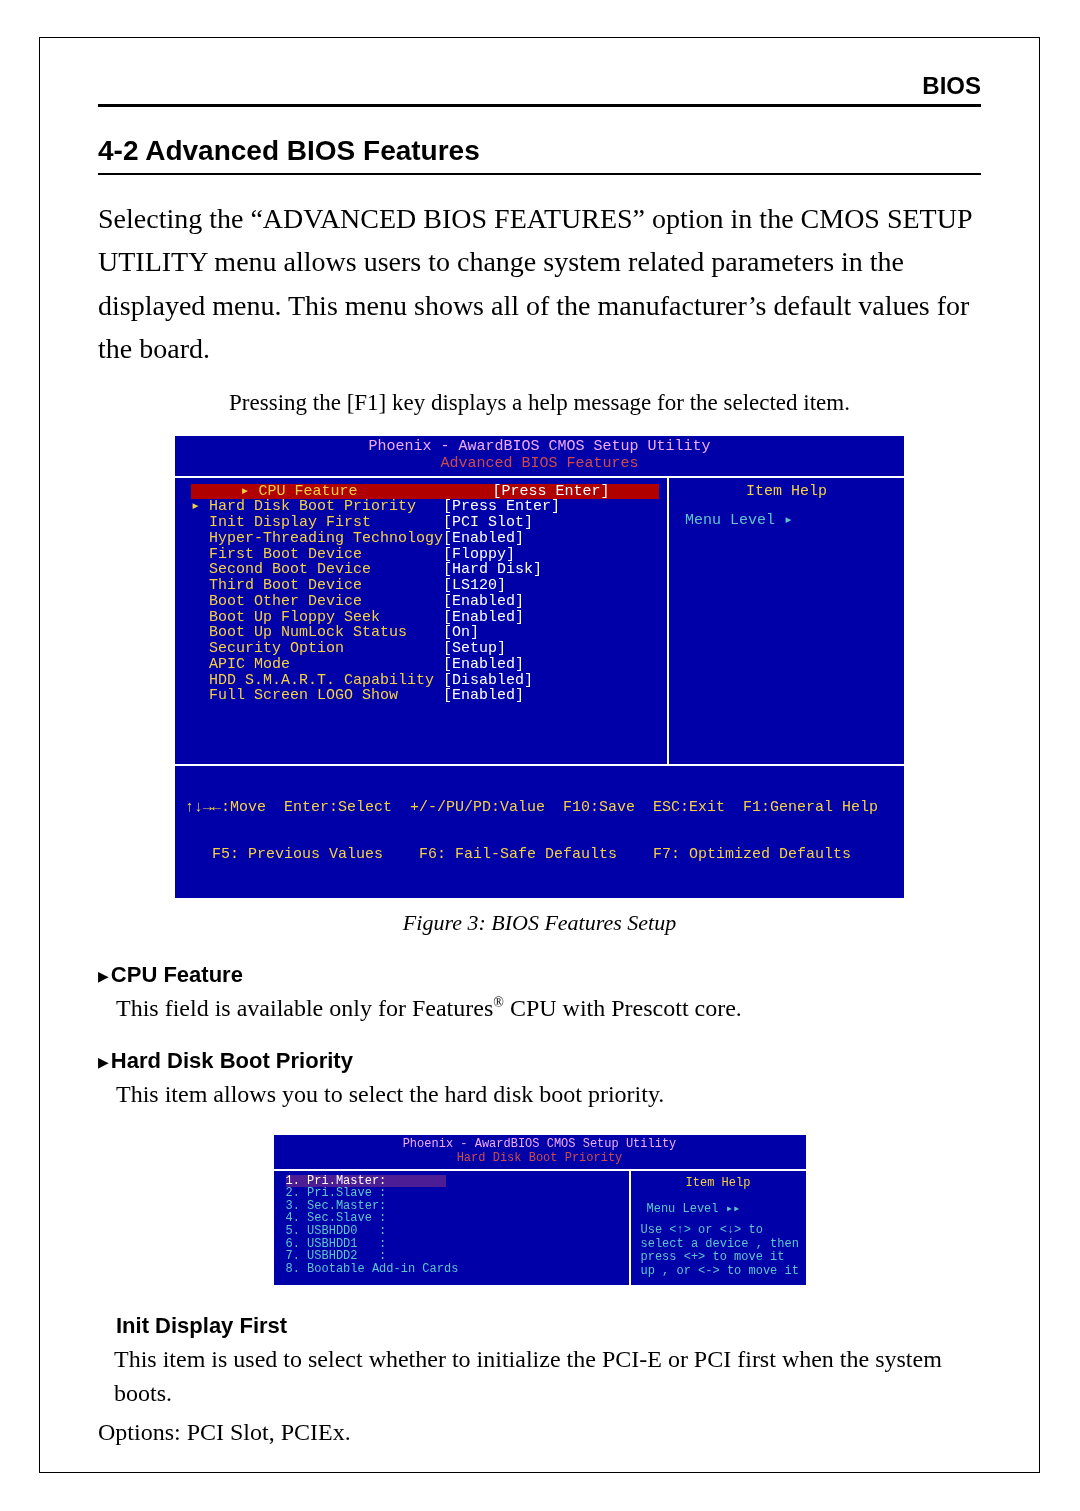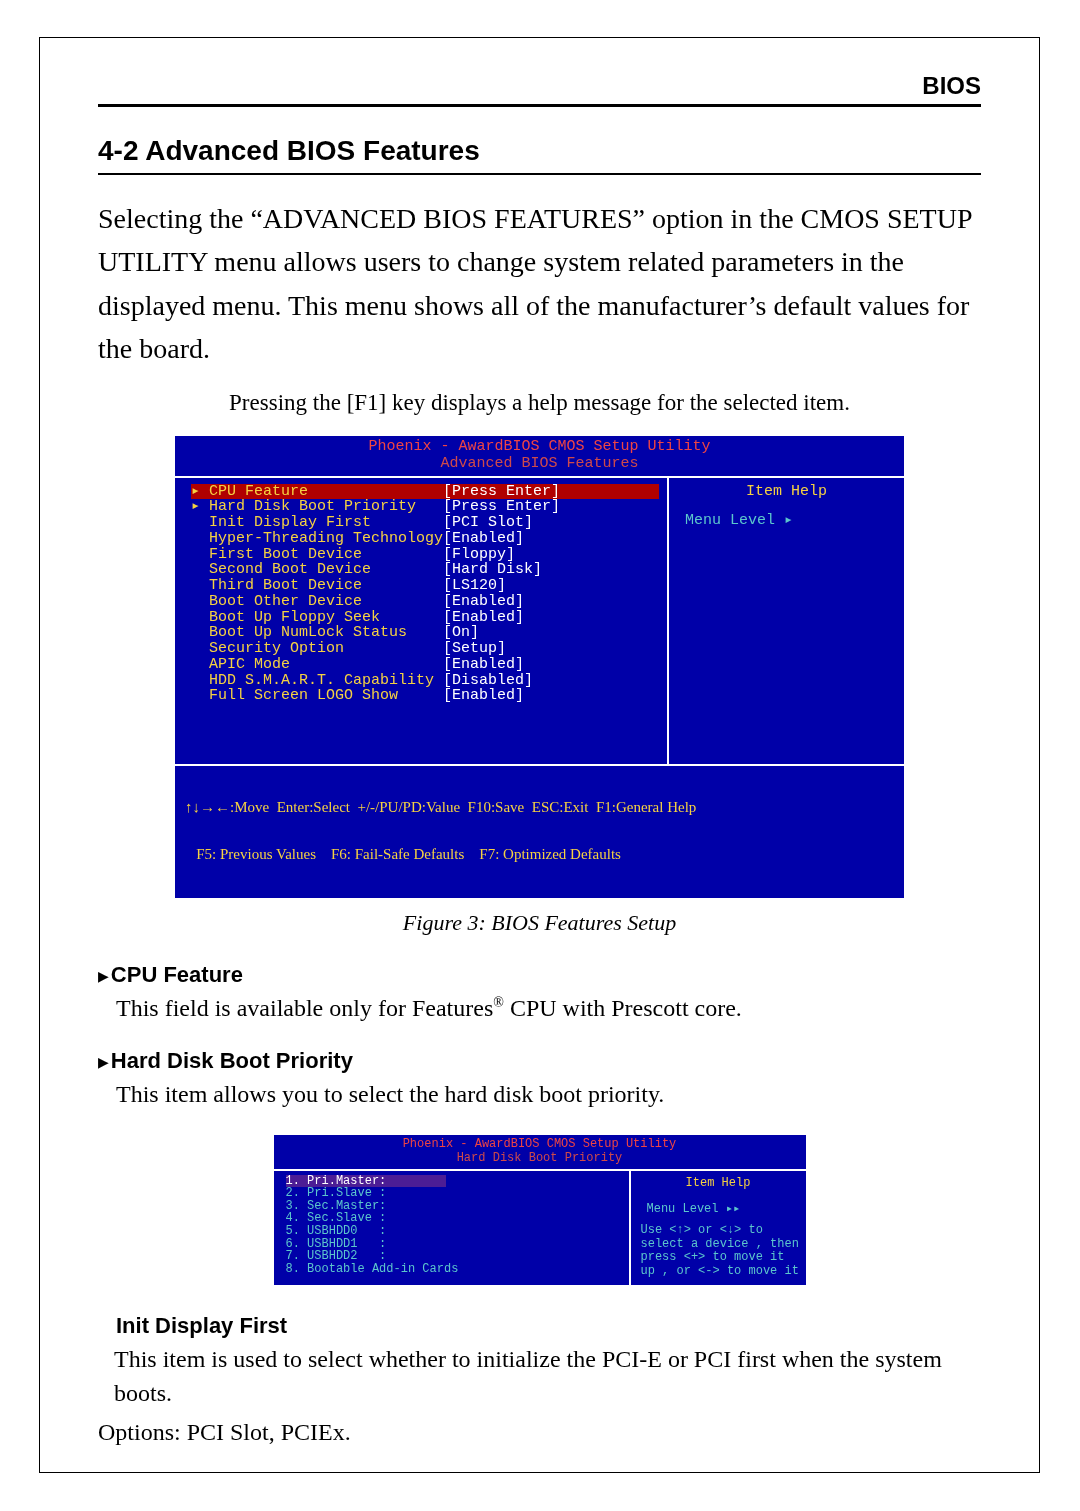--- a/index.html
+++ b/index.html
@@ -54,48 +54,47 @@
   .bios-shot {
     width: 733px;
     margin: 0 auto 10px auto;
     background: #0000a8;
     border: 2px solid #fff;
     font-family: "Courier New", monospace;
     color: #fff;
     font-size: 15px;
     line-height: 1.05;
   }
-  .bios-title { text-align: center; padding: 3px 0 1px 0; color:#ef4444; }
+  .bios-title { text-align: center; padding: 3px 0 1px 0; color:#f0abfc; }
   .bios-subtitle { text-align: center; padding: 0 0 4px 0; color:#cf4a4a; }
   .bios-body { display:flex; border-top:2px solid #fff; }
   .bios-left {
     flex: 1 1 auto;
     padding: 6px 8px 60px 16px;
     border-right: 2px solid #fff;
     position: relative;
   }
   .bios-right {
     width: 235px;
     padding: 6px 6px;
     color:#f5d142;
     position: relative;
   }
   .bios-right .item-help { text-align:center; margin-bottom:14px; }
   .bios-right .menu-level { color:#5cc6cc; padding-left:10px; }
   .bios-row { white-space: pre; color:#f5d142; }
   .bios-row .val { color:#fff; }
-  .bios-row.sel { background:#b00000; }
+  .bios-row.sel { background:#b00000;text-align:center; }
   .bios-row.sel .val { color:#fff; }
   .bios-footer {
     border-top:2px solid #fff;
     padding: 2px 10px 4px 10px;
     white-space: pre;
     font-size: 15px;
     color:#f5d142;
-    font-family:Liberation Serif, serif;
   }
   .fig-caption {
     text-align:center;
     font-style: italic;
     font-size: 22px;
     margin-bottom: 26px;
   }
   
   .sub-item-title {
     font-family: Arial, Helvetica, sans-serif;

